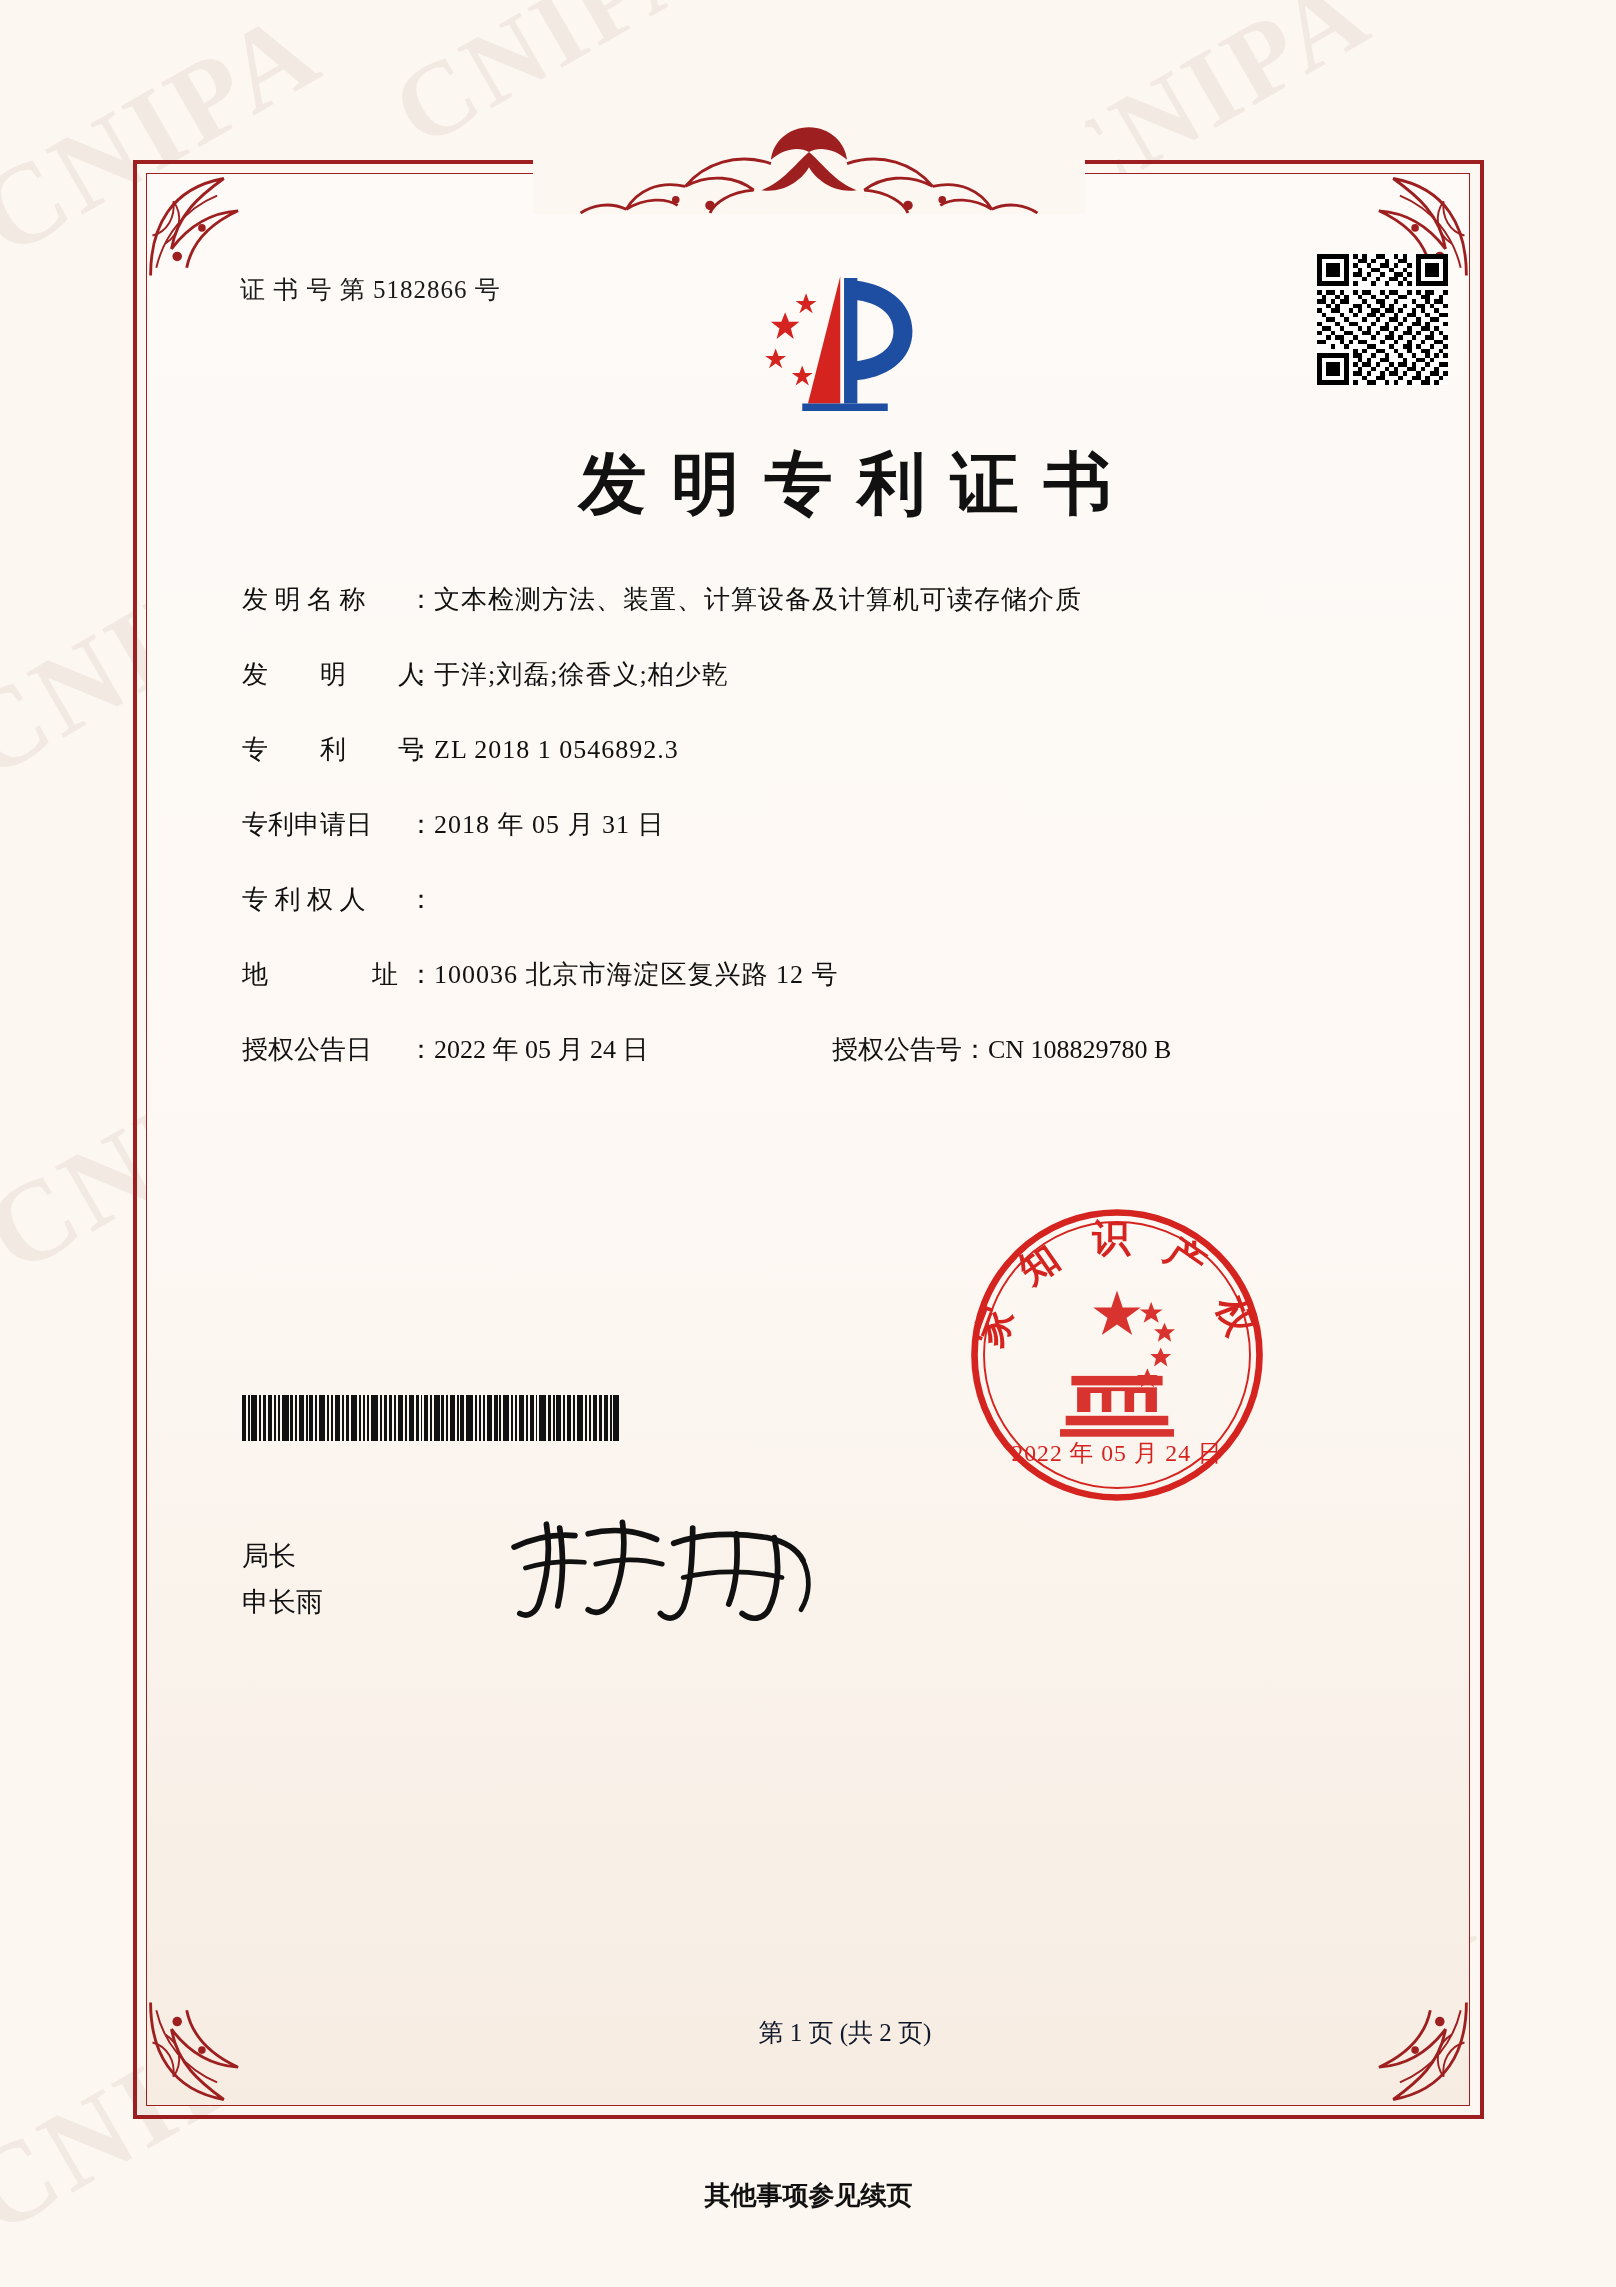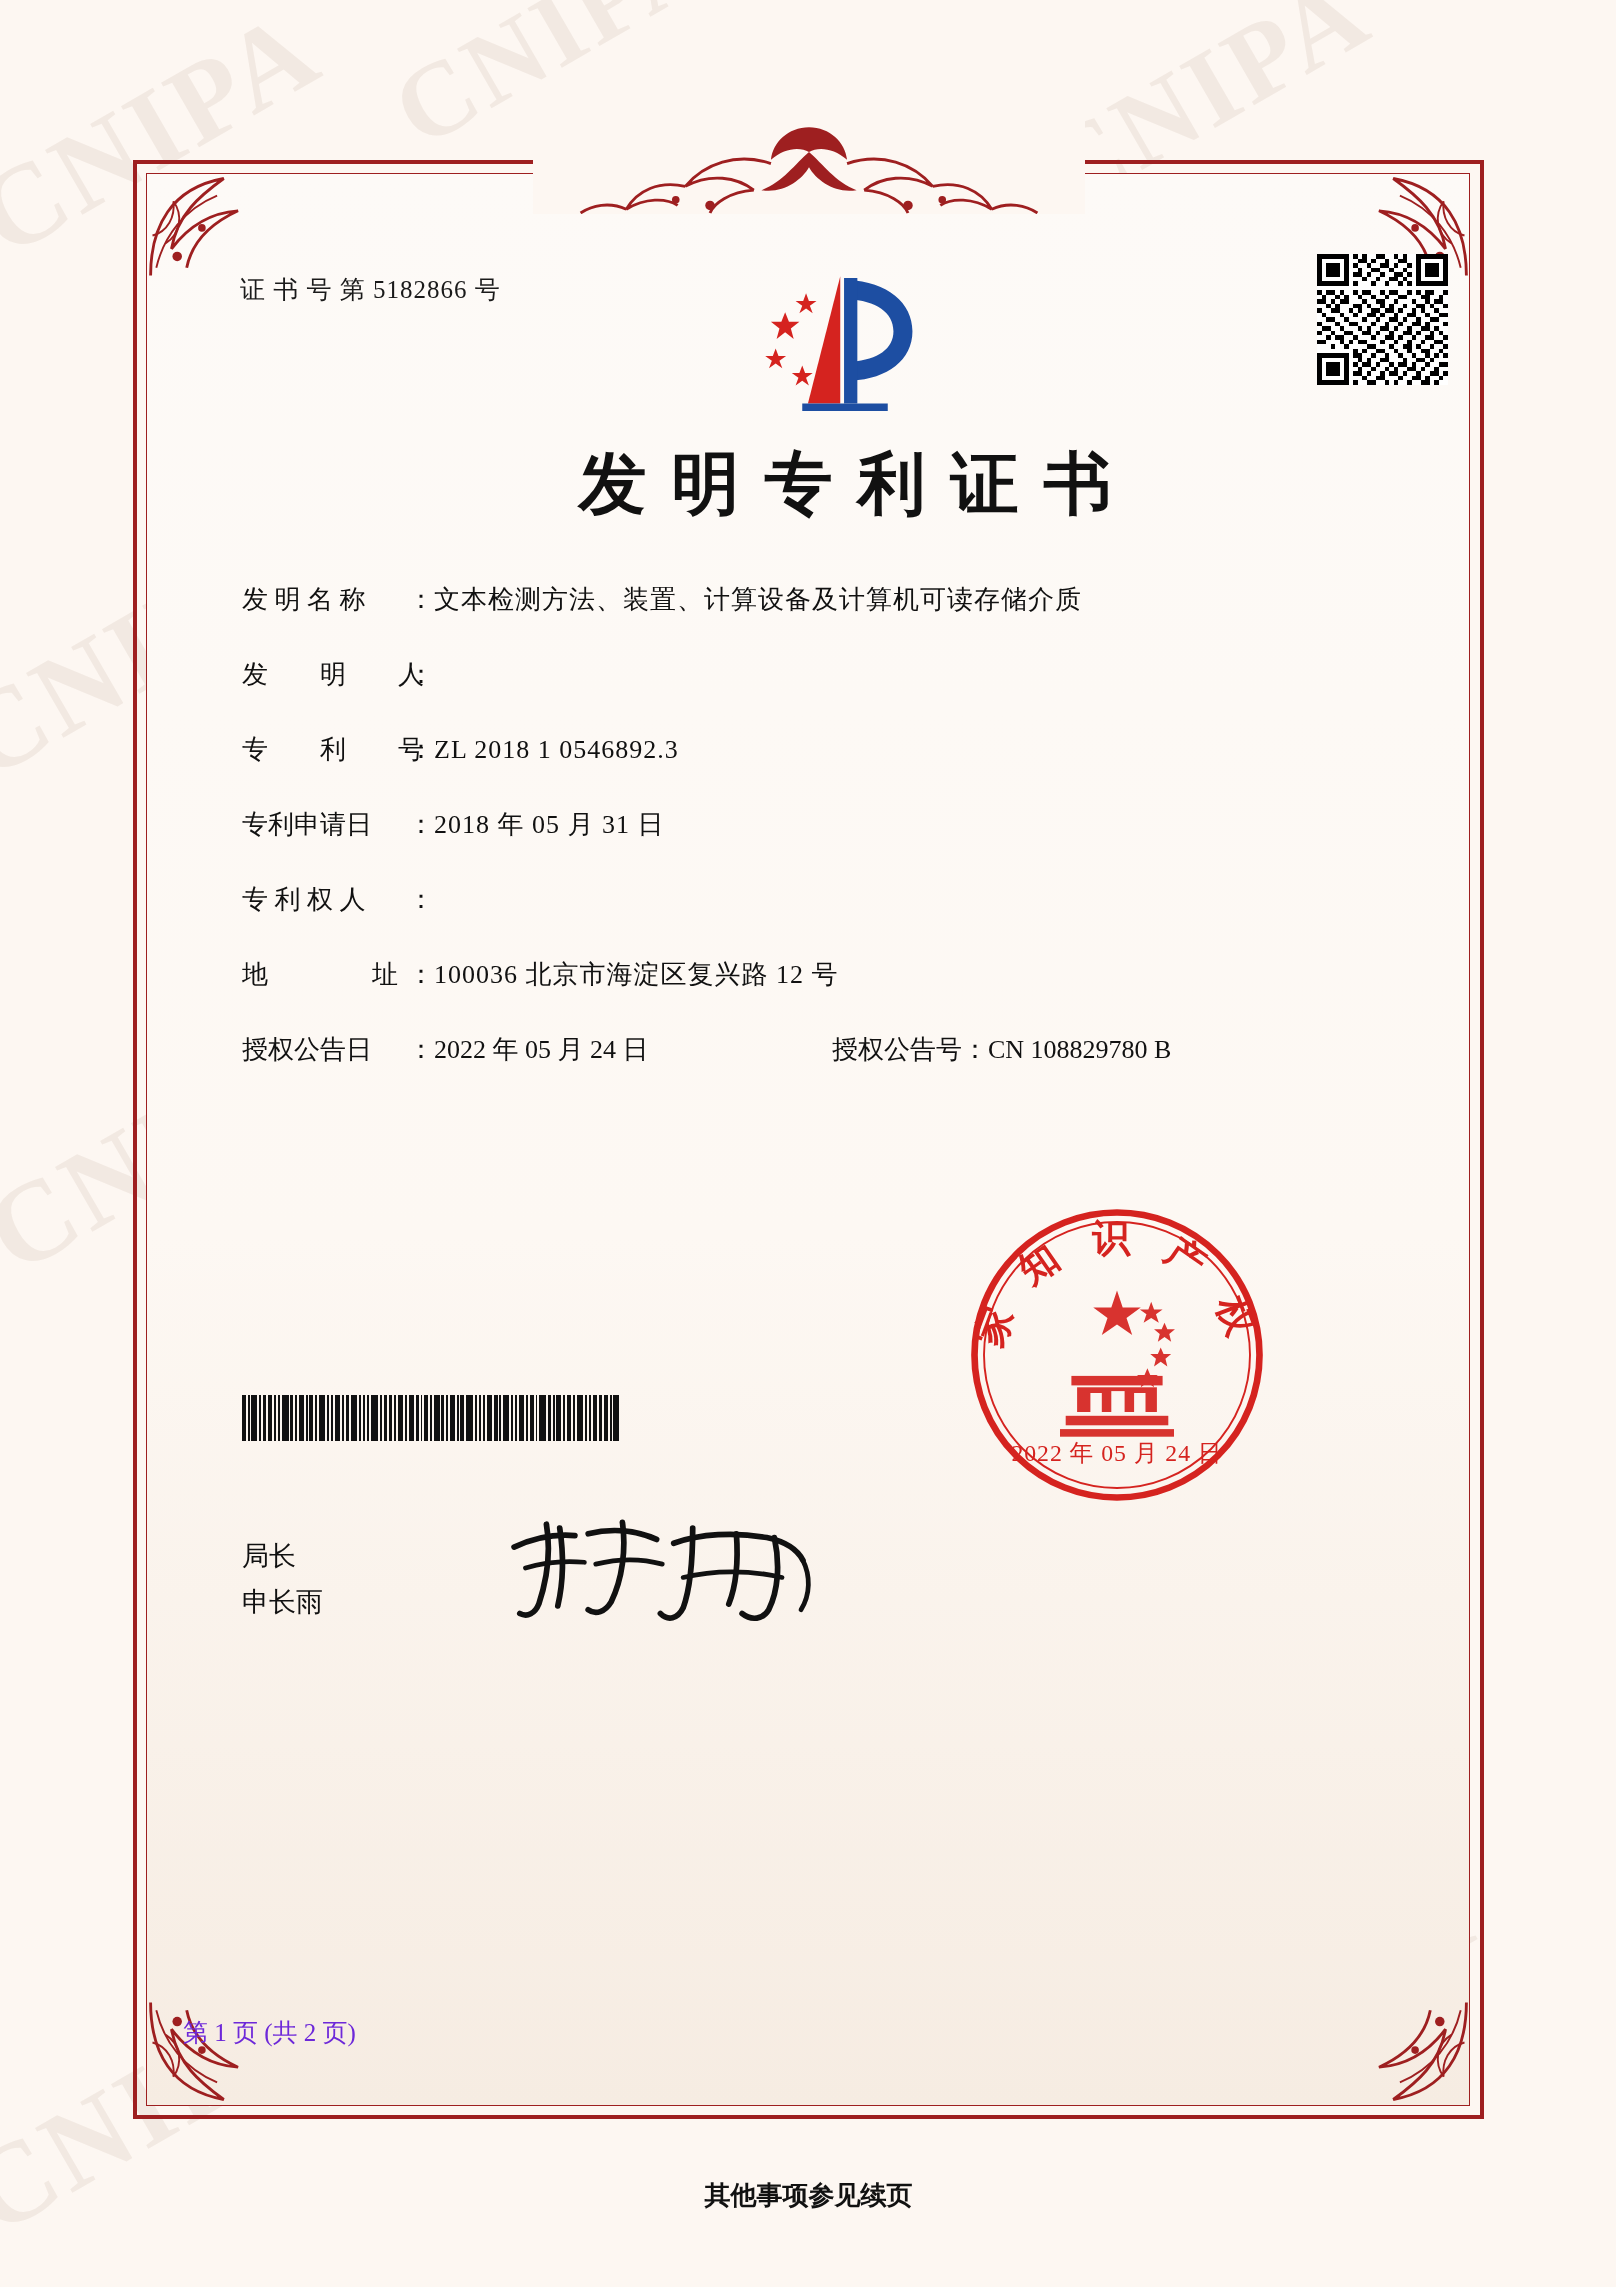--- a/index.html
+++ b/index.html
@@ -157,21 +157,21 @@
   .signature svg{width:100%;height:100%;}
   
   .seal{
     position:absolute;left:965px;top:1203px;
     width:304px;height:304px;
     z-index:6;
   }
   .seal svg{width:100%;height:100%;display:block;}
   .page-no{
     position:absolute;left:0;bottom:57px;width:100%;
-    font-size:25px;color:#6d28d9;
+    text-align:center;font-size:25px;color:#0f172a;
   }
   .footer-note{
     position:absolute;left:0;top:2178px;width:100%;
     text-align:center;
     font-size:26px;color:#111;font-weight:700;
     z-index:5;
   }
 </style>
 </head>
 <body>
@@ -515,20 +515,21 @@
 
       <div class="field-row">
         <span class="f-label">发 明 名 称</span>
         <span class="f-colon">：</span>
         <span class="f-value">文本检测方法、装置、计算设备及计算机可读存储介质</span>
       </div>
 
       <div class="field-row">
         <span class="f-label">发　　明　　人</span>
         <span class="f-colon">：</span>
+        <span class="f-value">于洋;刘磊;徐香义;柏少乾</span>
       </div>
 
       <div class="field-row">
         <span class="f-label">专　　利　　号</span>
         <span class="f-colon">：</span>
         <span class="f-value">ZL 2018 1 0546892.3</span>
       </div>
 
       <div class="field-row">
         <span class="f-label">专利申请日</span>

